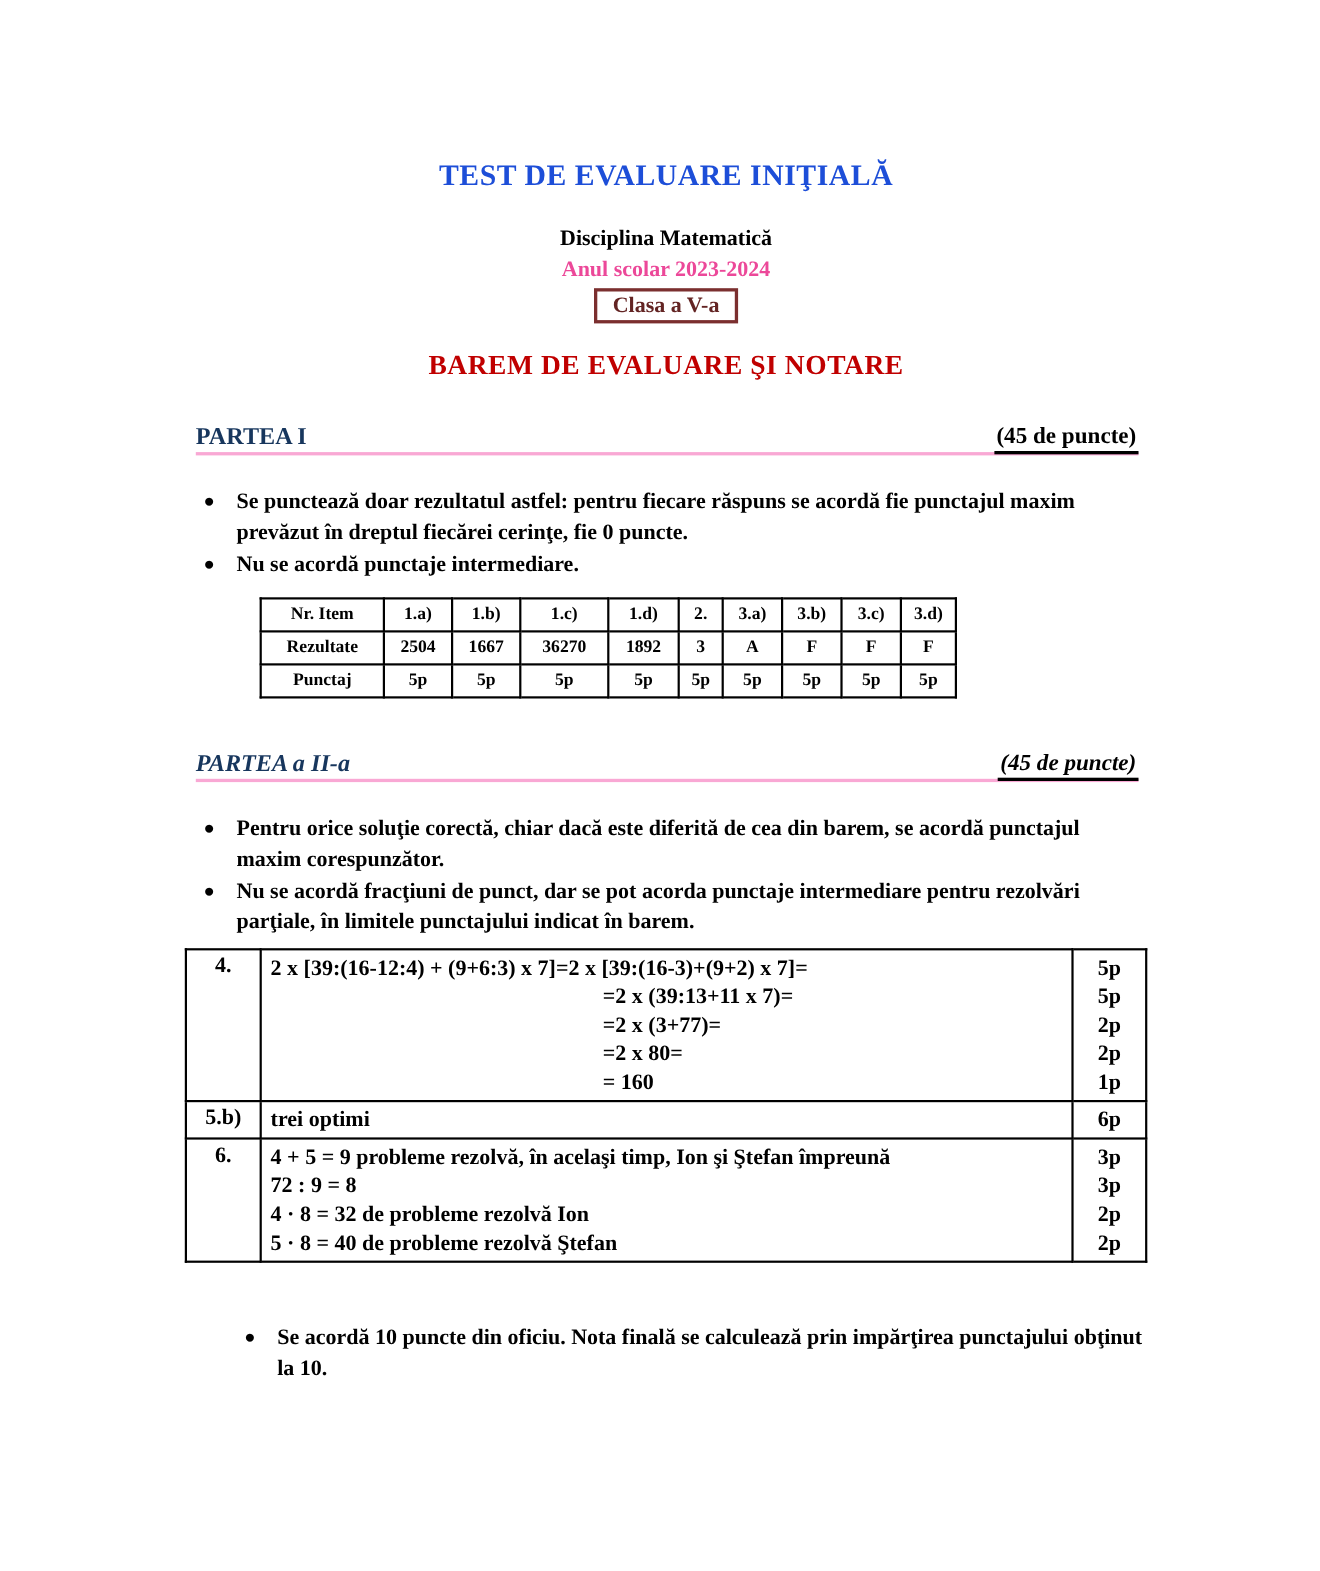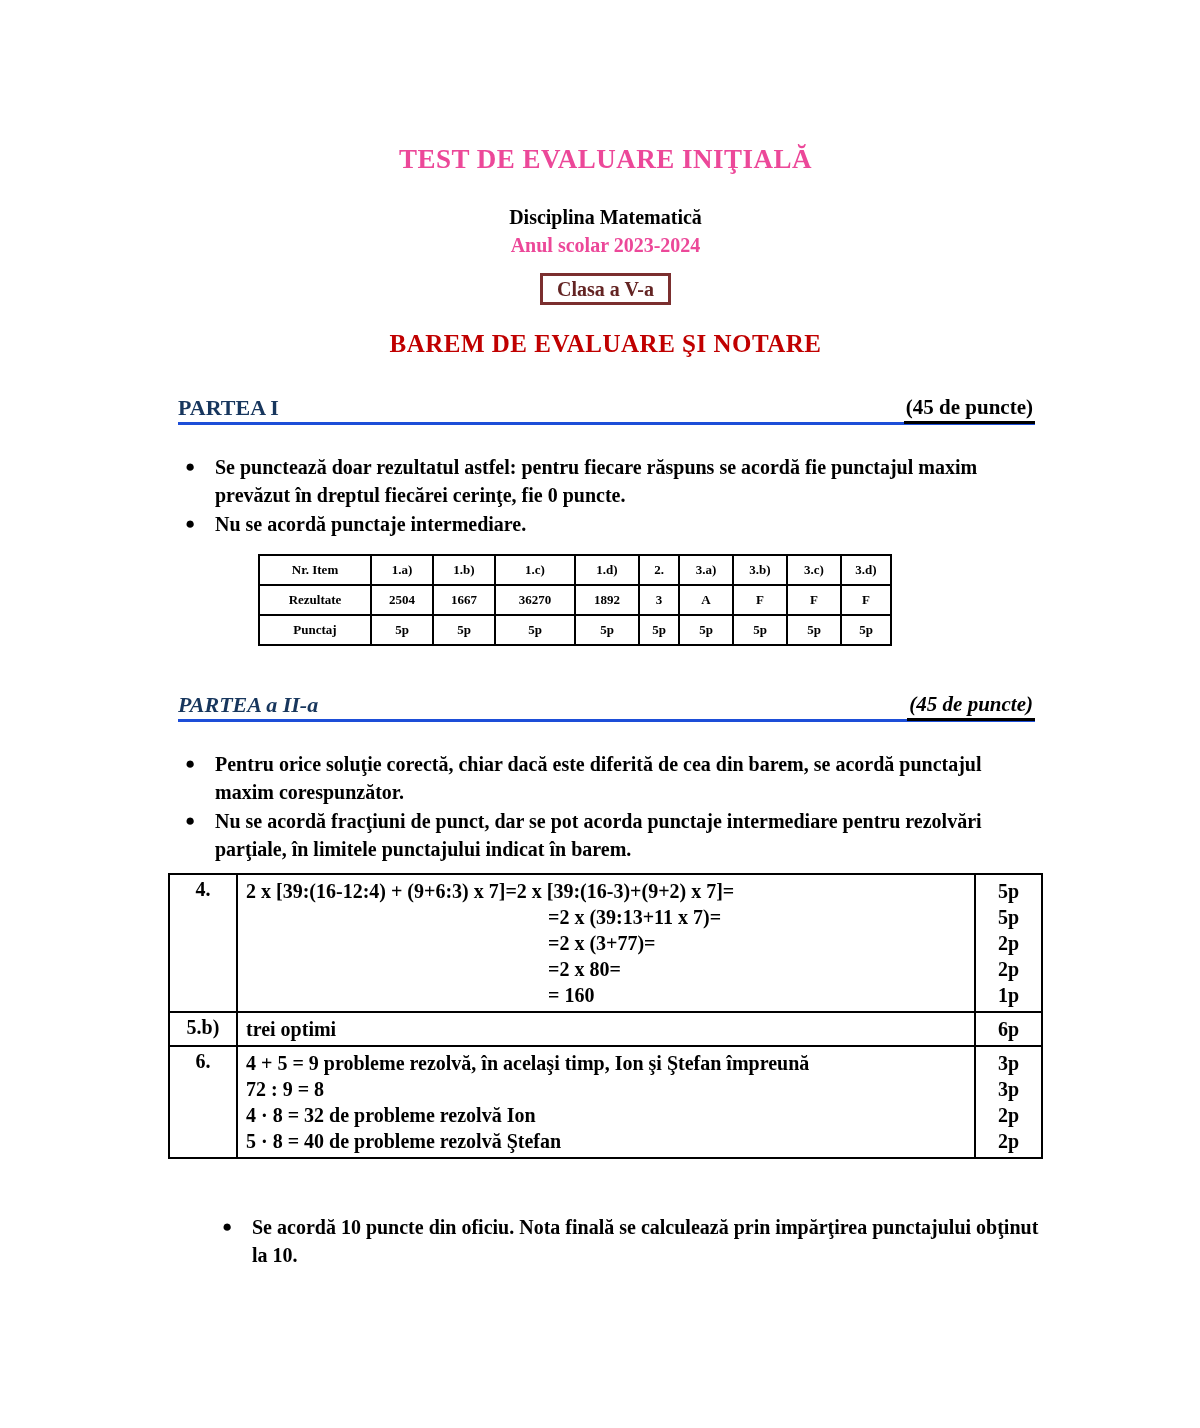--- a/index.html
+++ b/index.html
@@ -3,45 +3,45 @@
 <meta charset="utf-8">
 <style>
   html,body{margin:0;padding:0;background:#888;}
   .page{
     width:1200px;height:1428px;background:#ffffff;position:relative;
     font-family:"Liberation Serif","DejaVu Serif",serif;font-weight:bold;color:#000;
     box-sizing:border-box;padding-top:143px;overflow:hidden;
   }
   .content{margin:0 157px 0 168px;}
   .center{text-align:center;}
-  .doc-title{font-size:27px;line-height:32px;color:#ec4899;letter-spacing:.5px;margin-bottom:28px;}
+  .doc-title{font-size:27px;line-height:32px;color:#1d4ed8;letter-spacing:.5px;margin-bottom:28px;}
   .subject{font-size:20px;line-height:28px;color:#000;}
   .year{font-size:20px;line-height:28px;color:#ec4899;}
-  .badge-wrap{margin-top:14px;}
+  .badge-wrap{margin-top:3px;}
   .class-badge{display:inline-block;border:3px solid #7b2f2f;color:#632423;font-size:20px;line-height:26px;padding:0 14px;}
   .barem{margin-top:24px;font-size:25px;line-height:30px;color:#c00000;letter-spacing:.5px;}
 
   .section-head{
     display:flex;justify-content:space-between;align-items:flex-end;
-    border-bottom:3px solid #1d4ed8;margin:0 8px 0 10px;padding-bottom:1px;
+    border-bottom:3px solid #f9a8d4;margin:0 8px 0 10px;padding-bottom:1px;
   }
   .section-head.first{margin-top:36px;}
   .section-head.second{margin-top:46px;font-style:italic;}
   .section-title{color:#17365d;font-size:22px;line-height:26px;}
   .section-points{color:#000;font-size:21px;line-height:25px;border-bottom:3px solid #000;margin-bottom:-3px;padding:0 2px 1px 2px;}
 
   .bullets{margin-top:28px;font-size:20px;line-height:28px;}
   .bullet{display:flex;padding-left:17px;margin-bottom:1px;}
   .bullet .dot{width:30px;flex:0 0 30px;font-size:17px;}
   .bullet .btxt{flex:1;}
   .bullets.bottom{margin-top:54px;font-size:20px;}
   .bullets.bottom .bullet{padding-left:54px;}
 
   table{border-collapse:collapse;}
-  .res-table{margin:16px 0 0 90px;font-size:13px;font-family:Liberation Serif, serif;}
+  .res-table{margin:16px 0 0 68px;font-size:16px;font-family:Liberation Serif, serif;}
   .res-table td{border:2px solid #000;text-align:center;padding:1px 6px;height:26px;}
 
   .sol-table{width:100%;margin-top:10px;font-size:20px;}
   .sol-table td{border:2px solid #000;vertical-align:top;}
   .sol-table .item-cell{width:62px;text-align:center;padding:3px 2px;}
   .sol-table .points-cell{width:61px;text-align:center;padding:3px 2px;}
   .sol-table .work-cell{padding:3px 8px;}
   .sol-line,.pt-line{line-height:26px;}
   .ind-center{margin-left:302px;}
   .ind-small{margin-left:15px;}

